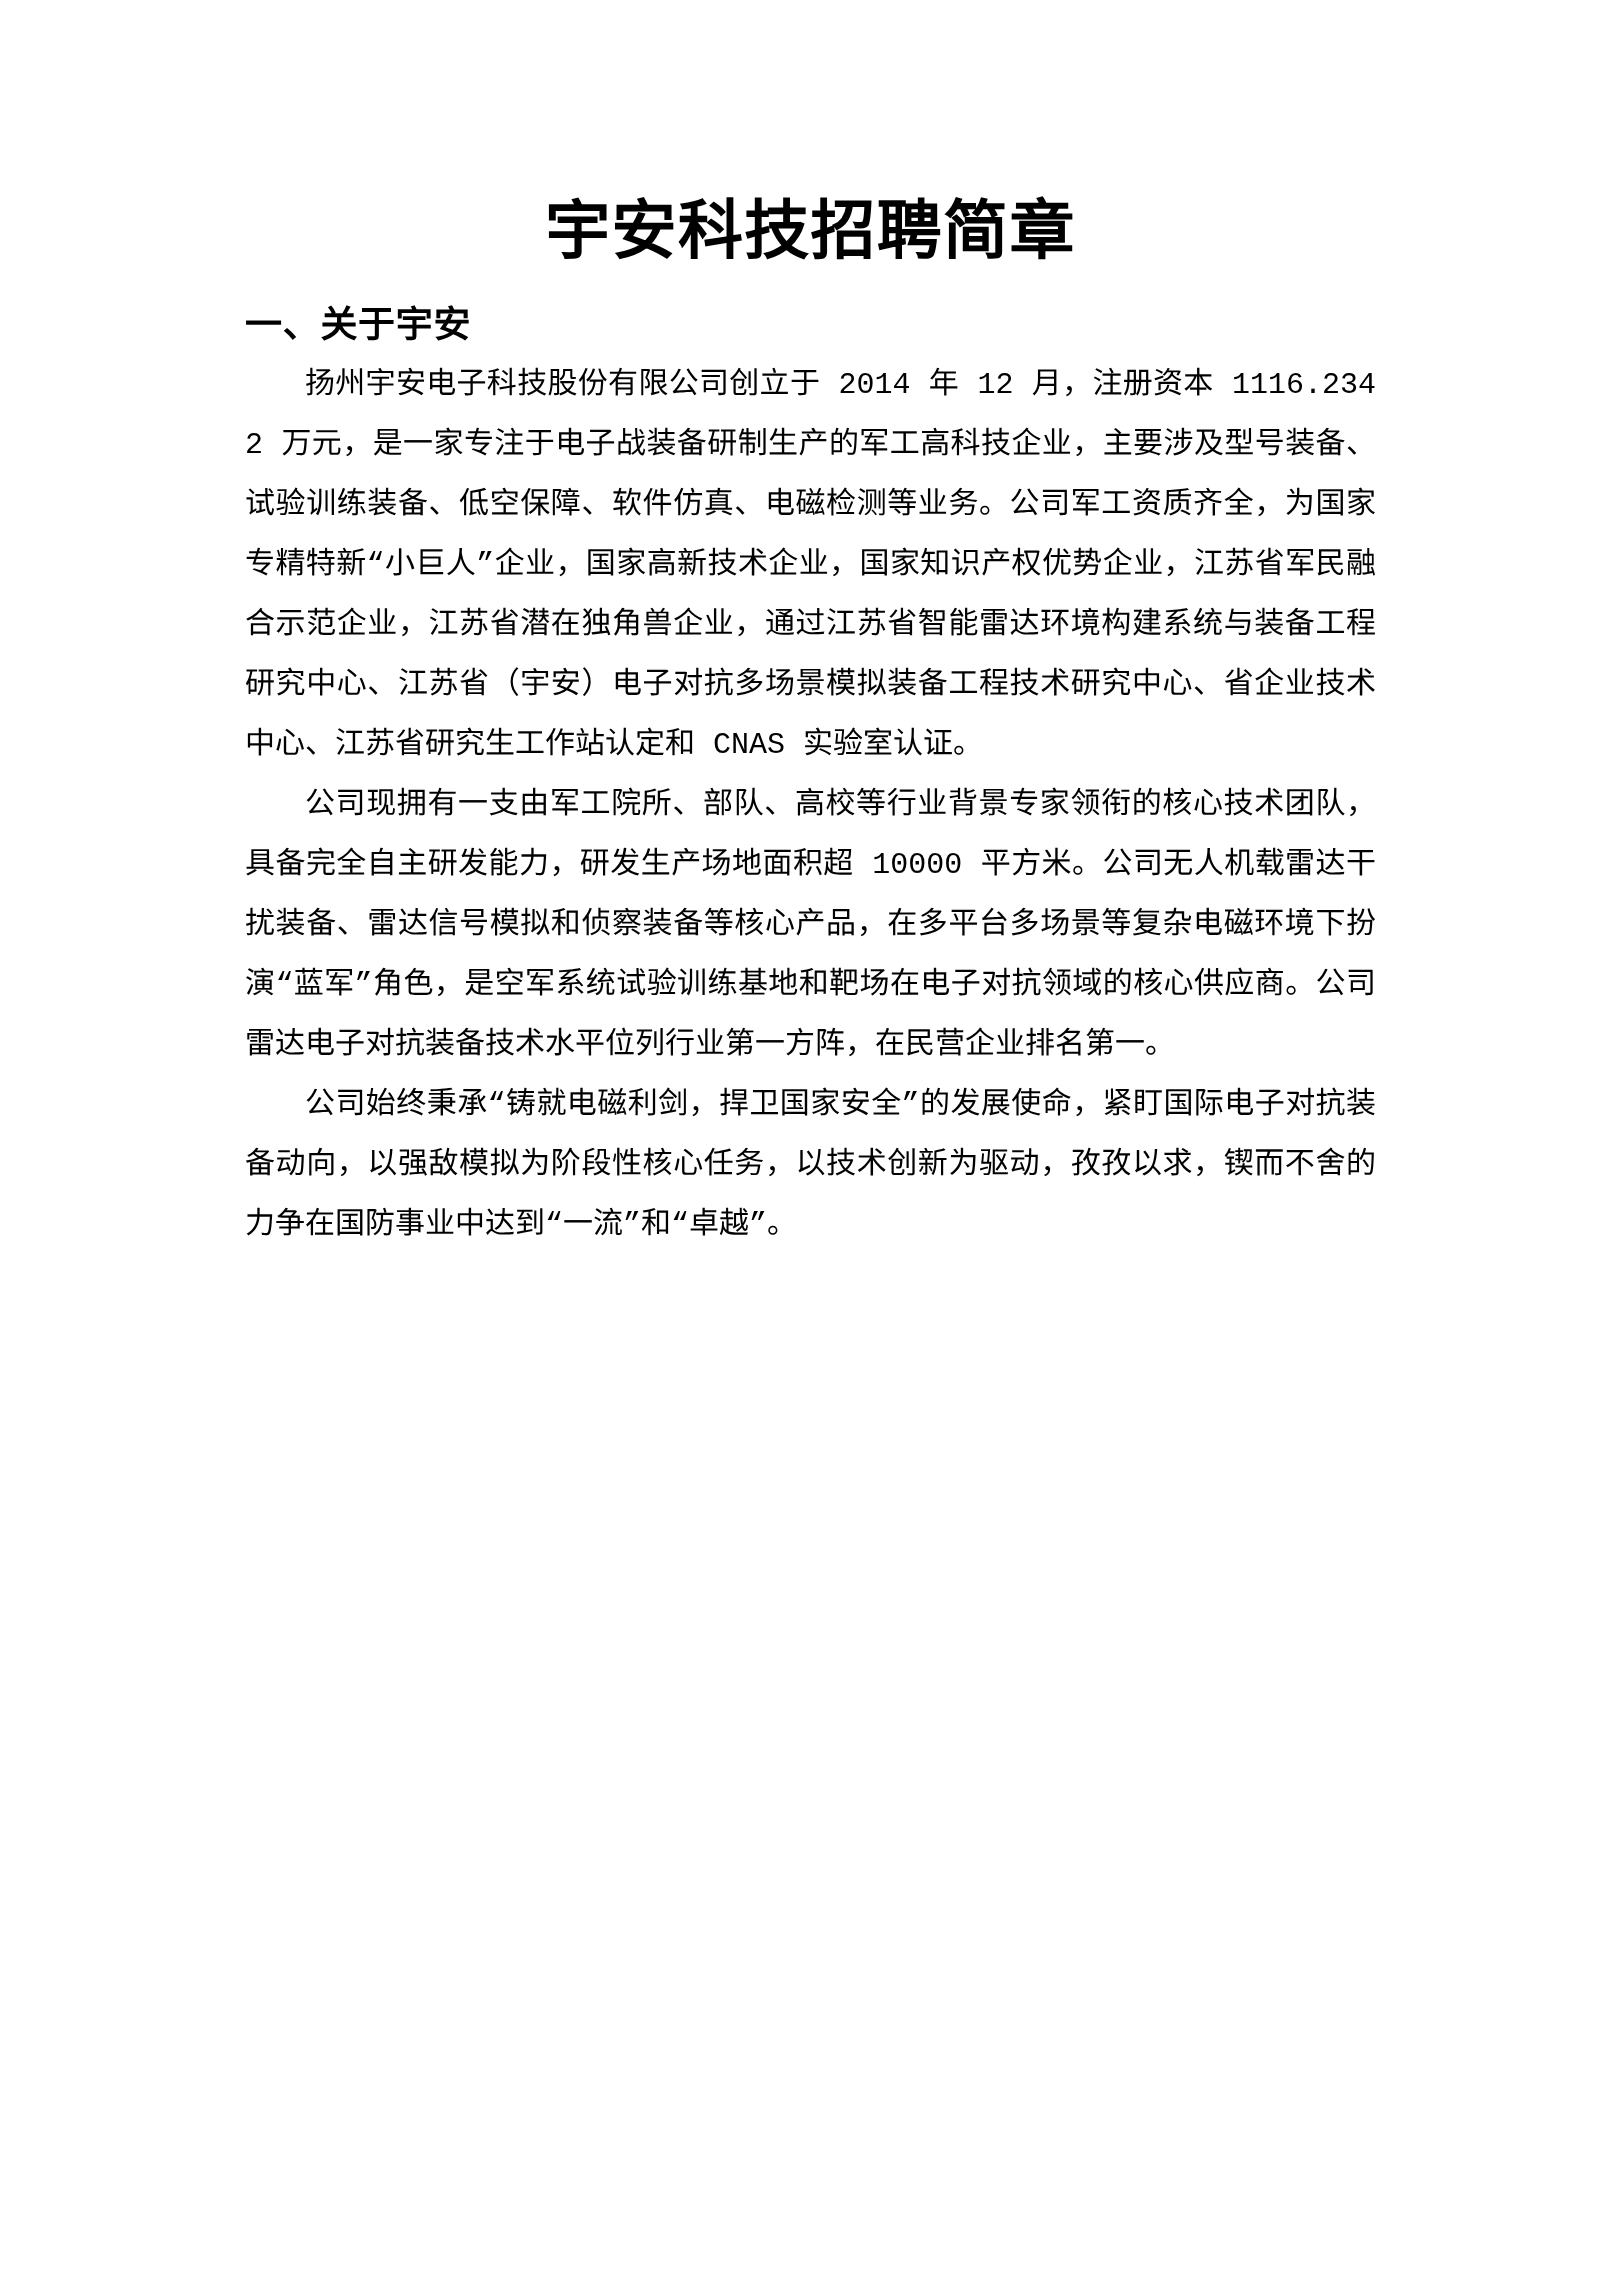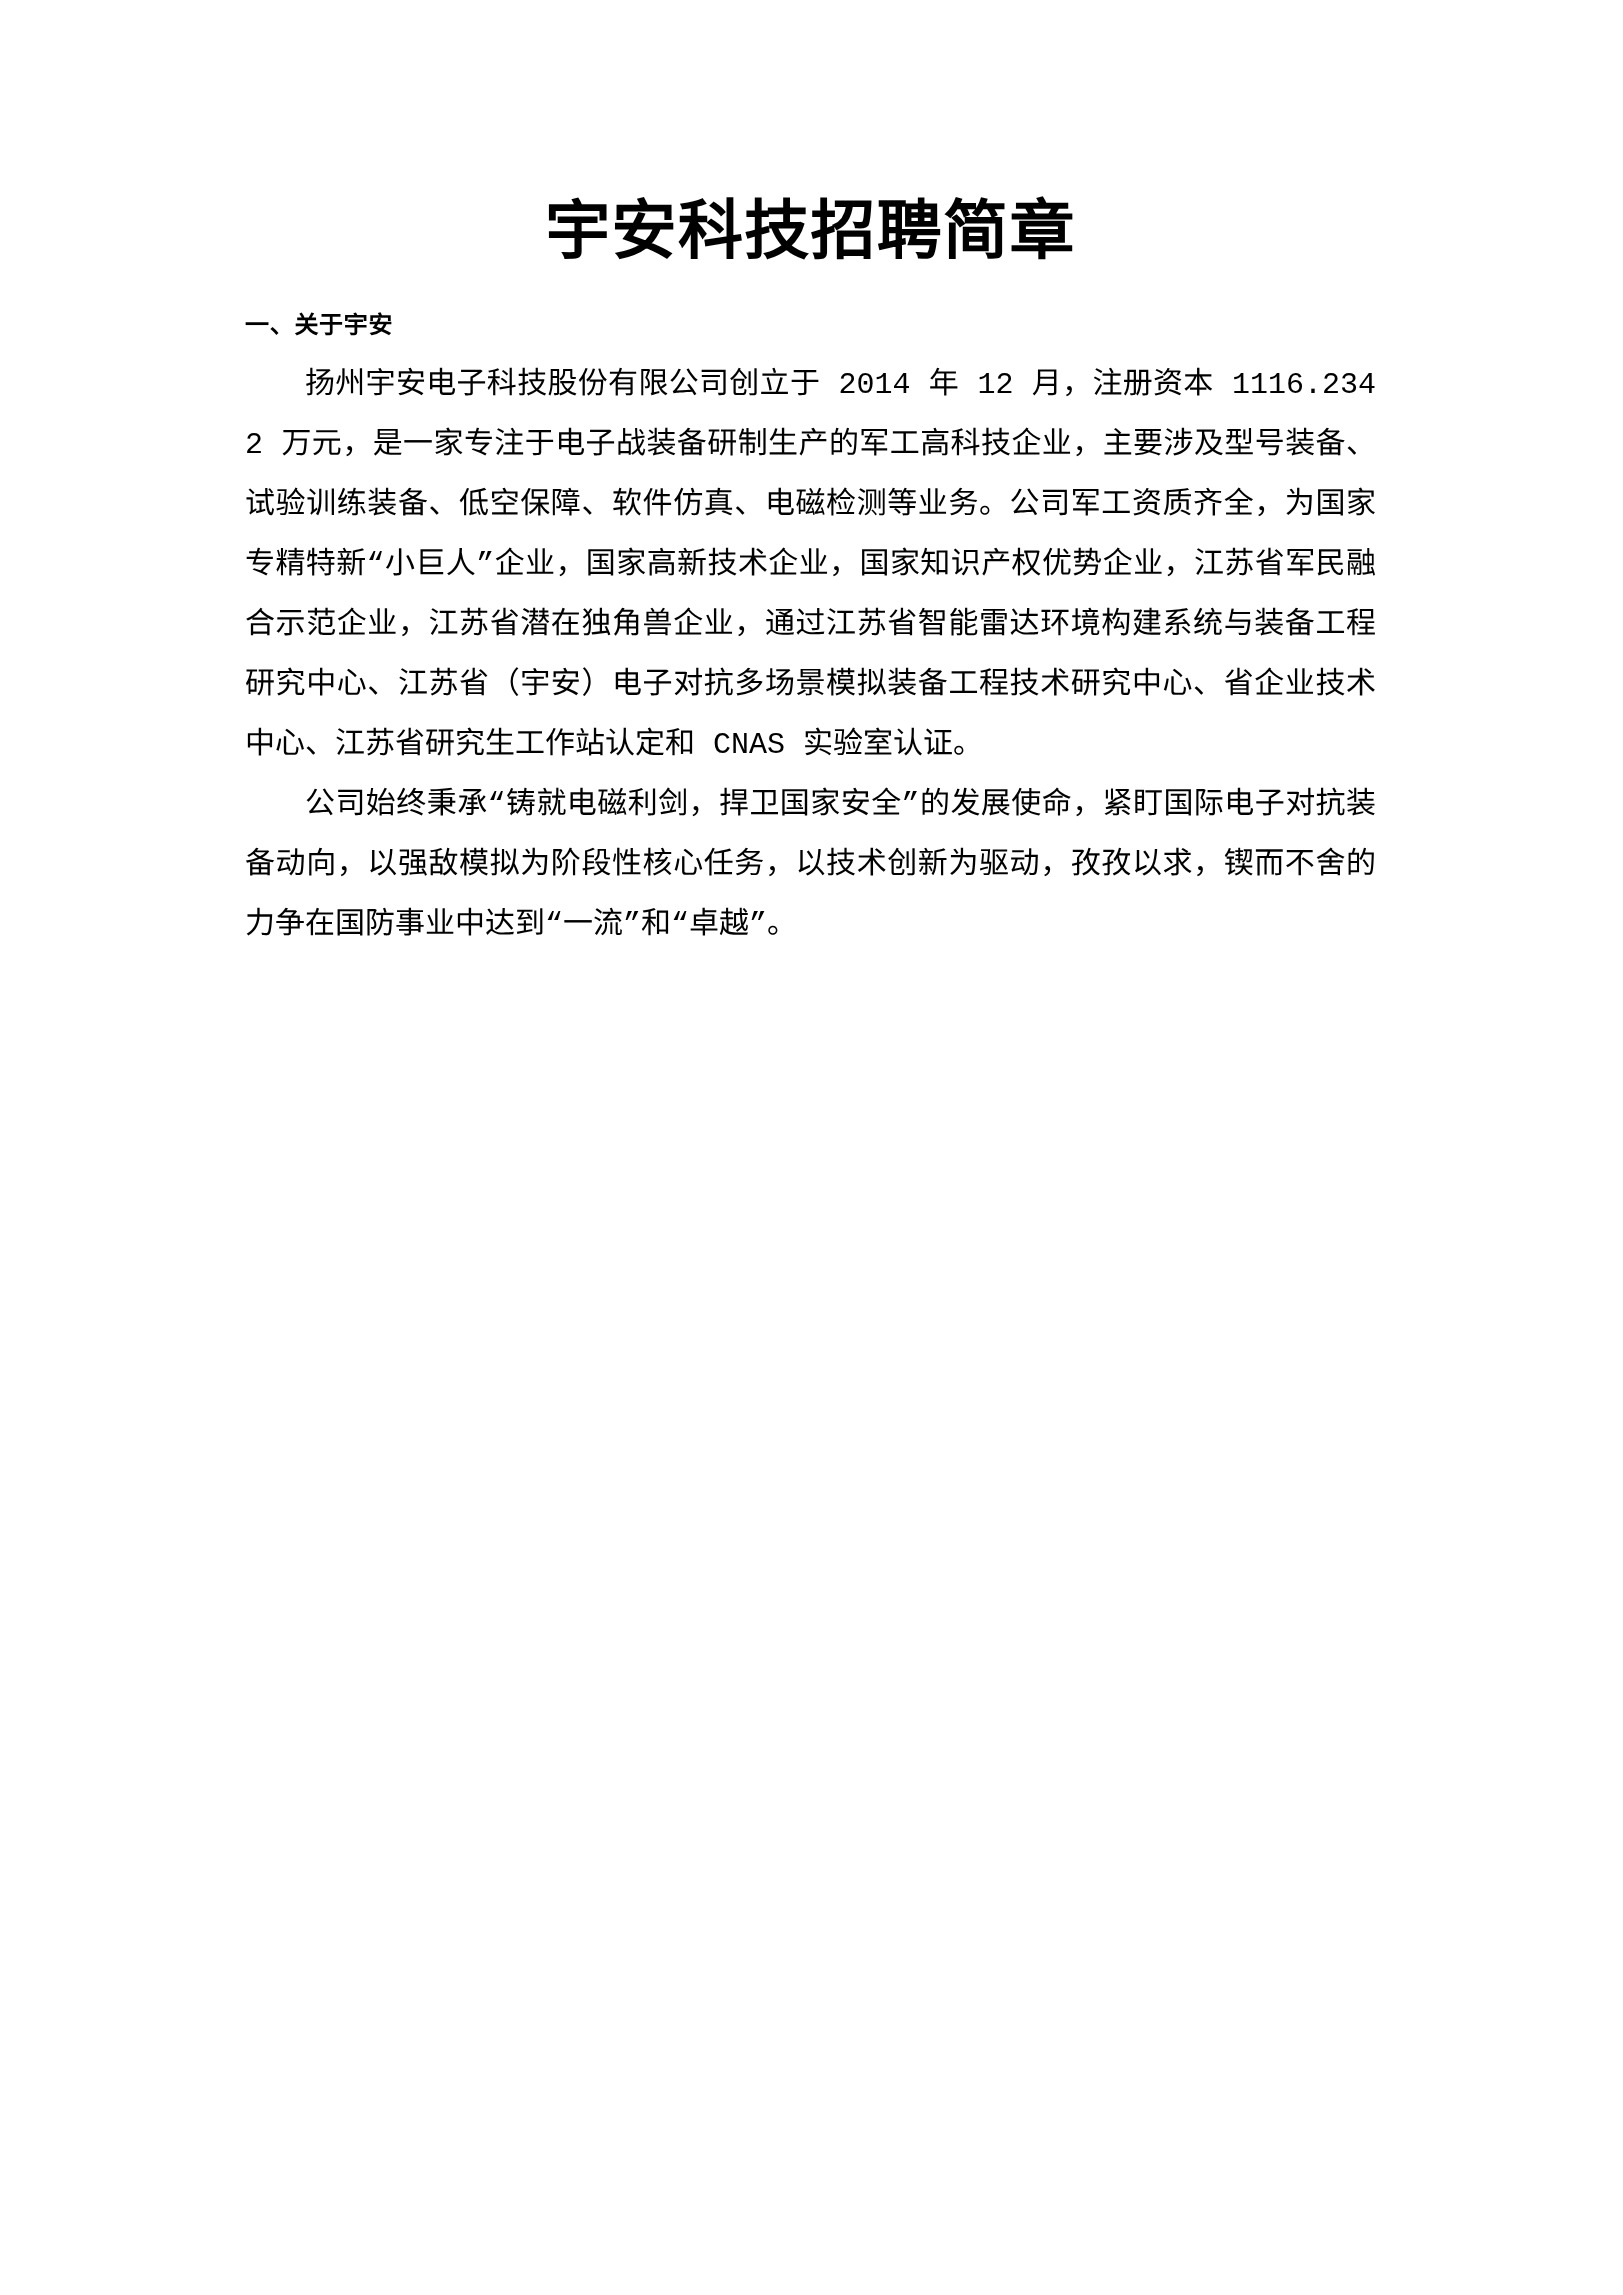--- a/index.html
+++ b/index.html
@@ -23,21 +23,21 @@
     margin: 0;
     font-size: 65px;
     line-height: 88px;
     font-weight: bold;
     text-align: center;
     font-family: "Liberation Serif", "DejaVu Serif", serif;
     letter-spacing: 1.3px;
   }
   .section-heading {
     margin: 29px 0 0 0;
-    font-size: 24px;
+    font-size: 37px;
     line-height: 42px;
     font-weight: bold;
     font-family: "Liberation Sans", "DejaVu Sans", sans-serif;
     letter-spacing: 0.7px;
   }
   .body-text {
     margin-top: 9.2px;
   }
   .body-paragraph {
     margin: 0;
@@ -54,16 +54,17 @@
 </head>
 <body>
 
 <div class="page">
   <h1 class="doc-title">宇安科技招聘简章</h1>
 
   <h2 class="section-heading">一、关于宇安</h2>
 
   <div class="body-text">
     <p class="body-paragraph">扬州宇安电子科技股份有限公司创立于 2014 年 12 月，注册资本 1116.2342 万元，是一家专注于电子战装备研制生产的军工高科技企业，主要涉及型号装备、试验训练装备、低空保障、软件仿真、电磁检测等业务。公司军工资质齐全，为国家专精特新“小巨人”企业，国家高新技术企业，国家知识产权优势企业，江苏省军民融合示范企业，江苏省潜在独角兽企业，通过江苏省智能雷达环境构建系统与装备工程研究中心、江苏省（宇安）电子对抗多场景模拟装备工程技术研究中心、省企业技术中心、江苏省研究生工作站认定和 CNAS 实验室认证。</p>
+    <p class="body-paragraph">公司现拥有一支由军工院所、部队、高校等行业背景专家领衔的核心技术团队，具备完全自主研发能力，研发生产场地面积超 10000 平方米。公司无人机载雷达干扰装备、雷达信号模拟和侦察装备等核心产品，在多平台多场景等复杂电磁环境下扮演“蓝军”角色，是空军系统试验训练基地和靶场在电子对抗领域的核心供应商。公司雷达电子对抗装备技术水平位列行业第一方阵，在民营企业排名第一。</p>
     <p class="body-paragraph">公司始终秉承“铸就电磁利剑，捍卫国家安全”的发展使命，紧盯国际电子对抗装备动向，以强敌模拟为阶段性核心任务，以技术创新为驱动，孜孜以求，锲而不舍的力争在国防事业中达到“一流”和“卓越”。</p>
   </div>
 </div>
 
 
 </body></html>

